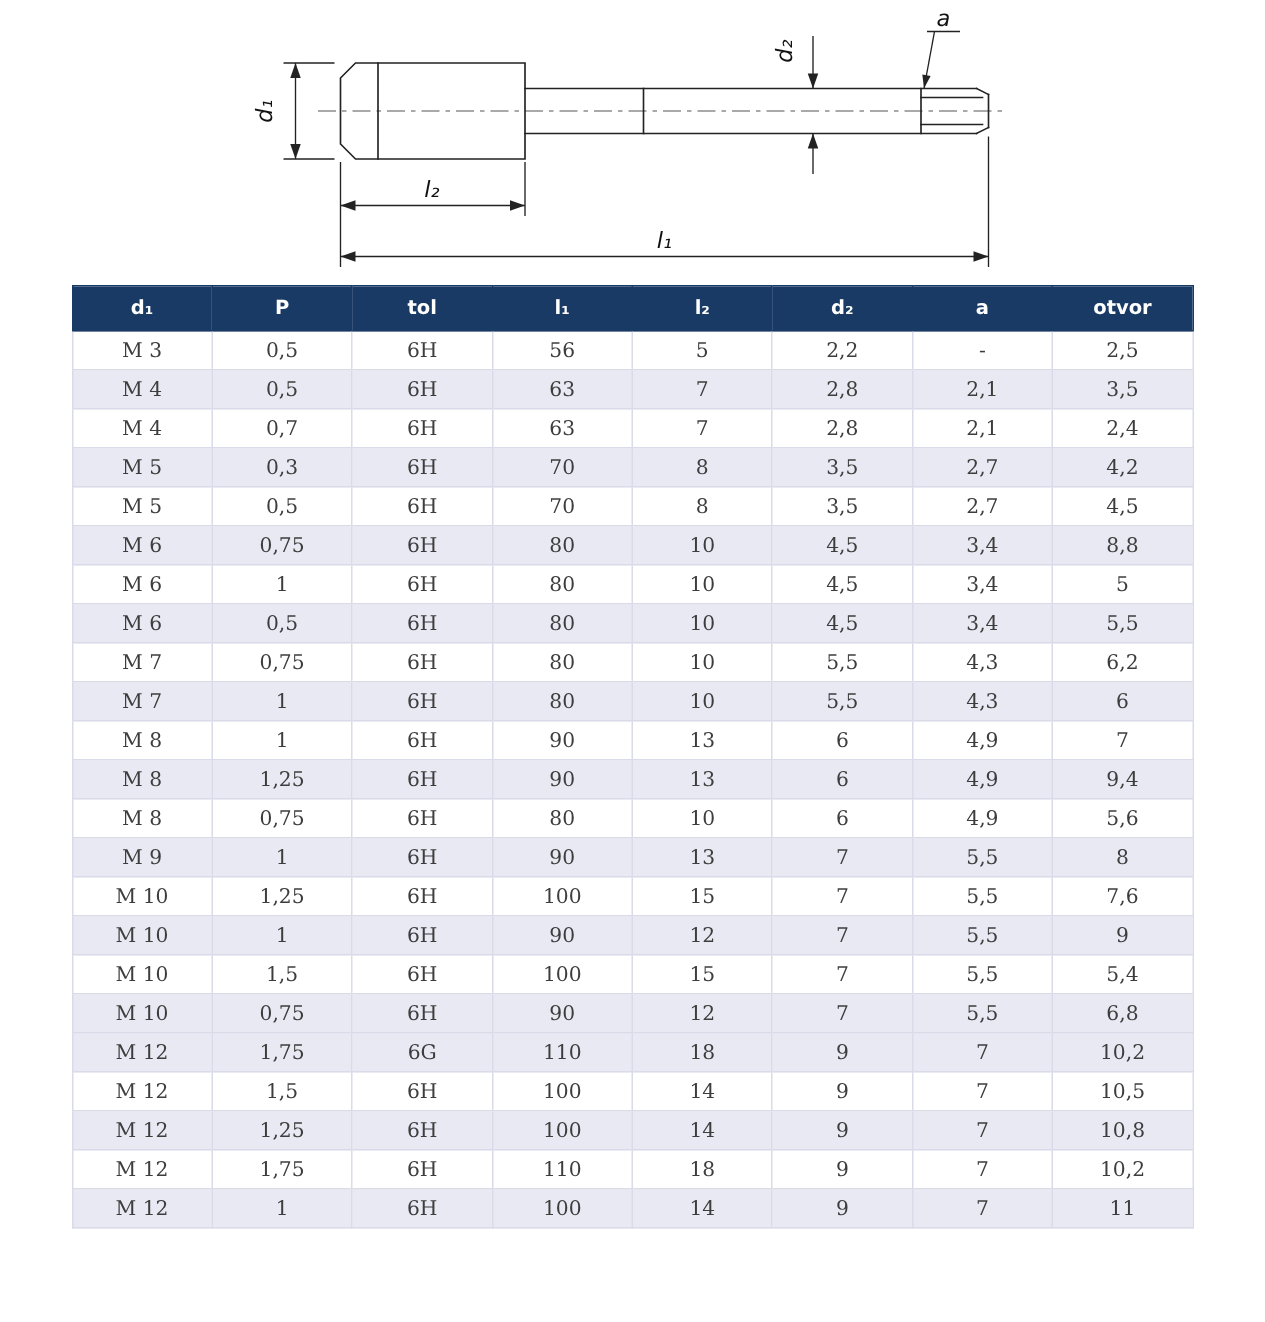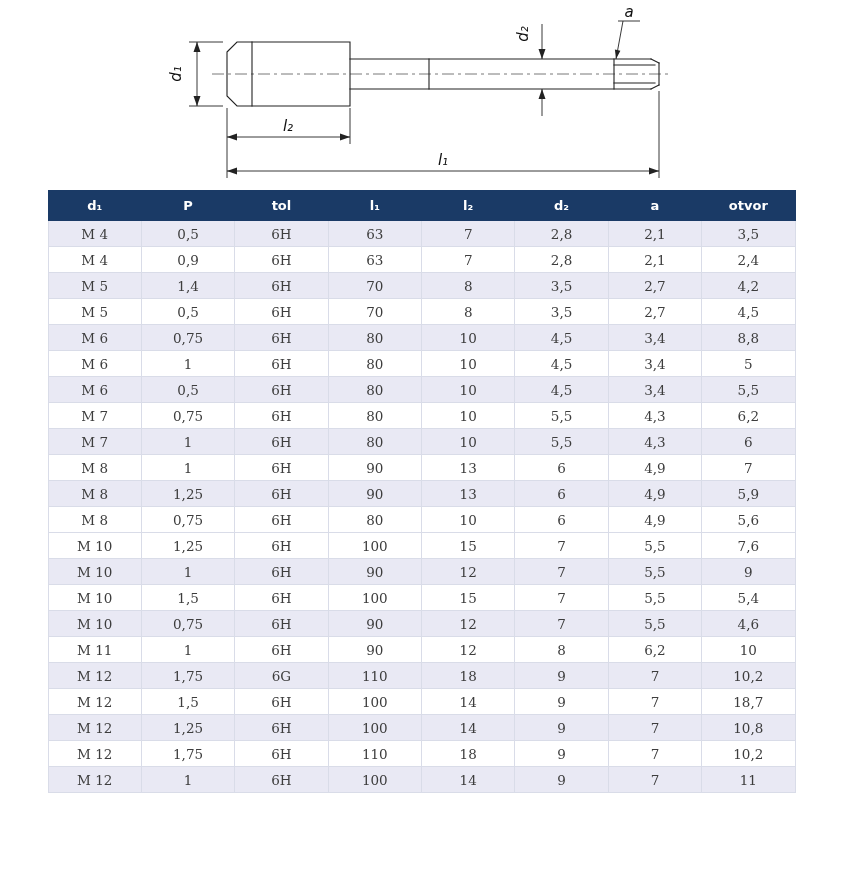--- a/index.html
+++ b/index.html
@@ -116,43 +116,53 @@
         <th>P</th>
         <th>tol</th>
         <th>l₁</th>
         <th>l₂</th>
         <th>d₂</th>
         <th>a</th>
         <th>otvor</th>
       </tr>
     </thead>
     <tbody>
+        <tr>
+          <td>M 3</td>
+          <td>0,5</td>
+          <td>6H</td>
+          <td>56</td>
+          <td>5</td>
+          <td>2,2</td>
+          <td>-</td>
+          <td>2,5</td>
+        </tr>
         <tr class="alt">
           <td>M 4</td>
           <td>0,5</td>
           <td>6H</td>
           <td>63</td>
           <td>7</td>
           <td>2,8</td>
           <td>2,1</td>
           <td>3,5</td>
         </tr>
         <tr>
           <td>M 4</td>
-          <td>0,9</td>
+          <td>0,7</td>
           <td>6H</td>
           <td>63</td>
           <td>7</td>
           <td>2,8</td>
           <td>2,1</td>
           <td>2,4</td>
         </tr>
         <tr class="alt">
           <td>M 5</td>
-          <td>1,4</td>
+          <td>0,3</td>
           <td>6H</td>
           <td>70</td>
           <td>8</td>
           <td>3,5</td>
           <td>2,7</td>
           <td>4,2</td>
         </tr>
         <tr>
           <td>M 5</td>
           <td>0,5</td>
@@ -224,32 +234,42 @@
           <td>7</td>
         </tr>
         <tr class="alt">
           <td>M 8</td>
           <td>1,25</td>
           <td>6H</td>
           <td>90</td>
           <td>13</td>
           <td>6</td>
           <td>4,9</td>
-          <td>5,9</td>
+          <td>9,4</td>
         </tr>
         <tr>
           <td>M 8</td>
           <td>0,75</td>
           <td>6H</td>
           <td>80</td>
           <td>10</td>
           <td>6</td>
           <td>4,9</td>
           <td>5,6</td>
         </tr>
+        <tr class="alt">
+          <td>M 9</td>
+          <td>1</td>
+          <td>6H</td>
+          <td>90</td>
+          <td>13</td>
+          <td>7</td>
+          <td>5,5</td>
+          <td>8</td>
+        </tr>
         <tr>
           <td>M 10</td>
           <td>1,25</td>
           <td>6H</td>
           <td>100</td>
           <td>15</td>
           <td>7</td>
           <td>5,5</td>
           <td>7,6</td>
         </tr>
@@ -274,51 +294,41 @@
           <td>5,4</td>
         </tr>
         <tr class="alt">
           <td>M 10</td>
           <td>0,75</td>
           <td>6H</td>
           <td>90</td>
           <td>12</td>
           <td>7</td>
           <td>5,5</td>
-          <td>4,6</td>
-        </tr>
-        <tr>
-          <td>M 11</td>
-          <td>1</td>
-          <td>6H</td>
-          <td>90</td>
-          <td>12</td>
-          <td>8</td>
-          <td>6,2</td>
-          <td>10</td>
+          <td>6,8</td>
         </tr>
         <tr class="alt">
           <td>M 12</td>
           <td>1,75</td>
           <td>6G</td>
           <td>110</td>
           <td>18</td>
           <td>9</td>
           <td>7</td>
           <td>10,2</td>
         </tr>
         <tr>
           <td>M 12</td>
           <td>1,5</td>
           <td>6H</td>
           <td>100</td>
           <td>14</td>
           <td>9</td>
           <td>7</td>
-          <td>18,7</td>
+          <td>10,5</td>
         </tr>
         <tr class="alt">
           <td>M 12</td>
           <td>1,25</td>
           <td>6H</td>
           <td>100</td>
           <td>14</td>
           <td>9</td>
           <td>7</td>
           <td>10,8</td>

